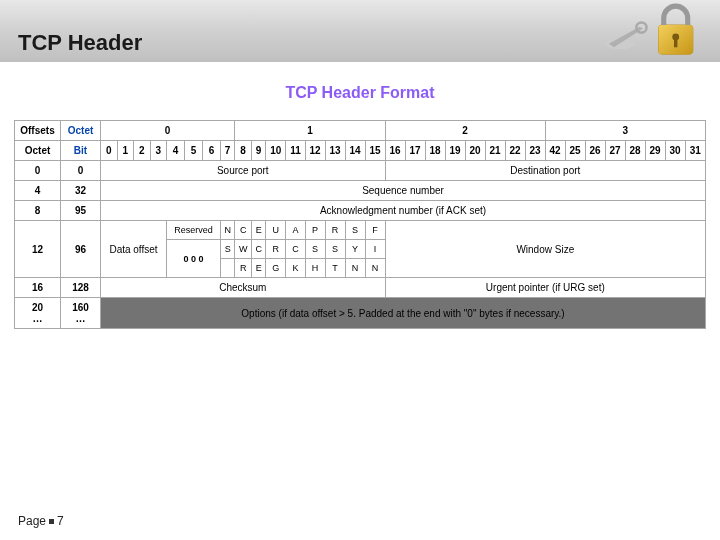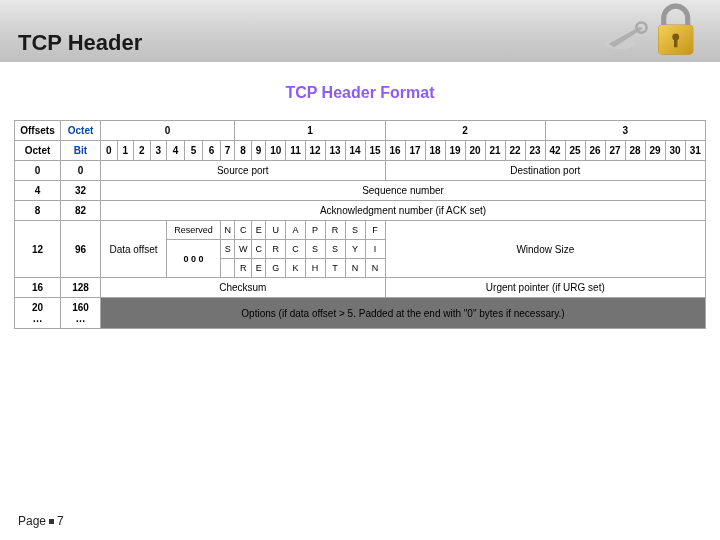--- a/index.html
+++ b/index.html
@@ -194,21 +194,21 @@
           <td colspan="16">Source port</td>
           <td colspan="16">Destination port</td>
         </tr>
         <tr>
           <th class="hdrcol">4</th>
           <th class="hdrcol">32</th>
           <td colspan="32">Sequence number</td>
         </tr>
         <tr>
           <th class="hdrcol">8</th>
-          <th class="hdrcol">82</th>
+          <th class="hdrcol">95</th>
           <td colspan="32">Acknowledgment number (if ACK set)</td>
         </tr>
         <tr>
           <th rowspan="3" class="hdrcol">12</th>
           <th rowspan="3" class="hdrcol">96</th>
           <td rowspan="3" colspan="4">Data offset</td>
           <td colspan="3" class="flagcell">Reserved</td>
           <td class="flagcell">N</td>
           <td class="flagcell">C</td>
           <td class="flagcell">E</td>

